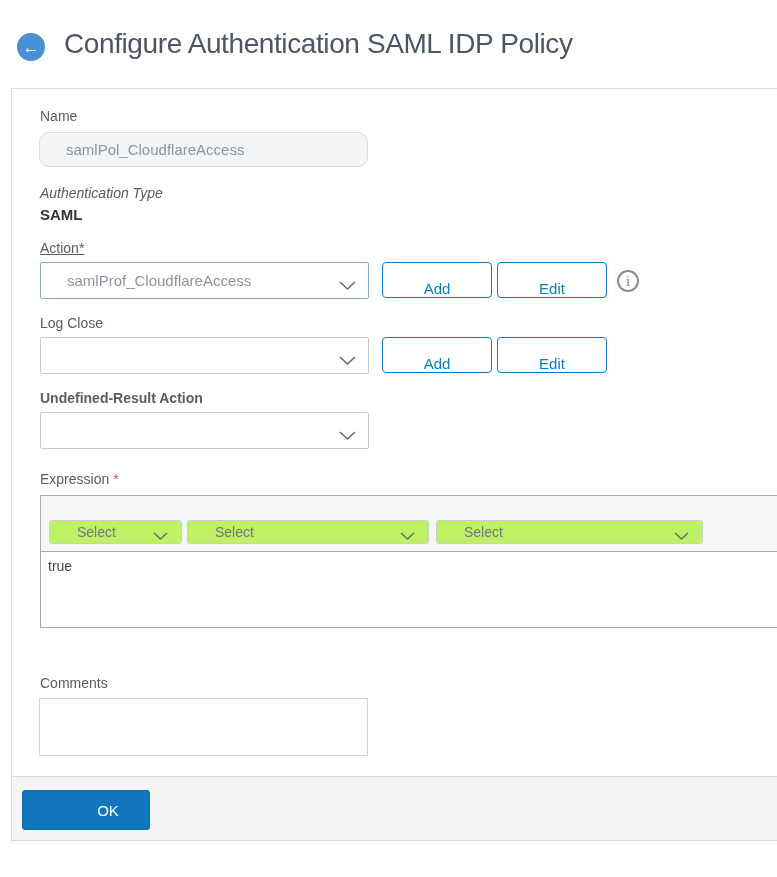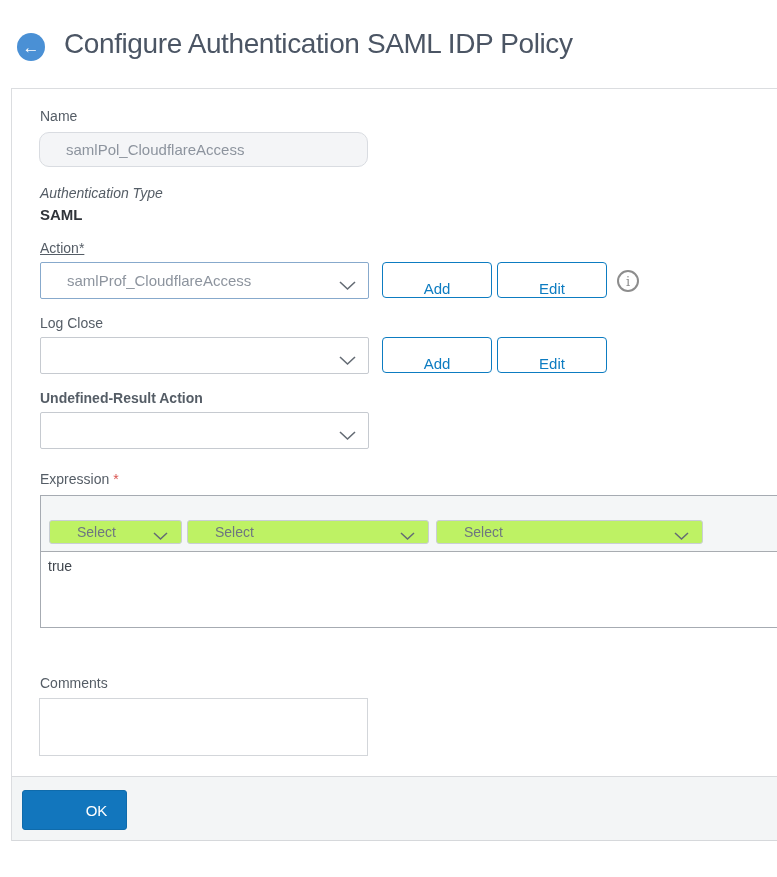--- a/index.html
+++ b/index.html
@@ -88,21 +88,21 @@
     border:1px solid #d3d6da; background:#ffffff; resize:none; outline:none;
     font-family:"Liberation Sans", sans-serif; font-size:14px; color:#3f454d;
     padding:4px 6px;
   }
 
   .footer {
     left:12px; top:776px; width:765px; height:65px; background:#f3f5f6;
     border-top:1px solid #d8dadd; border-bottom:1px solid #d6d8db;
   }
   .btn-ok {
-    position:absolute; left:10px; top:13px; width:105px; height:40px;
+    position:absolute; left:10px; top:13px; width:128px; height:40px;
     background:#1276bd; border:1px solid #0f6bab; color:#ffffff;
     font-size:15px; border-radius:3px; display:flex; align-items:center;
     justify-content:center; cursor:pointer;padding-left:44px;
   }
   .btn-close {
     position:absolute; left:129px; top:13px; width:122px; height:40px;
     background:#ffffff; border:1px solid #49709a; color:#3d5a7a;
     font-size:15px; border-radius:3px; display:flex; align-items:center;
     justify-content:center; cursor:pointer;
   }

